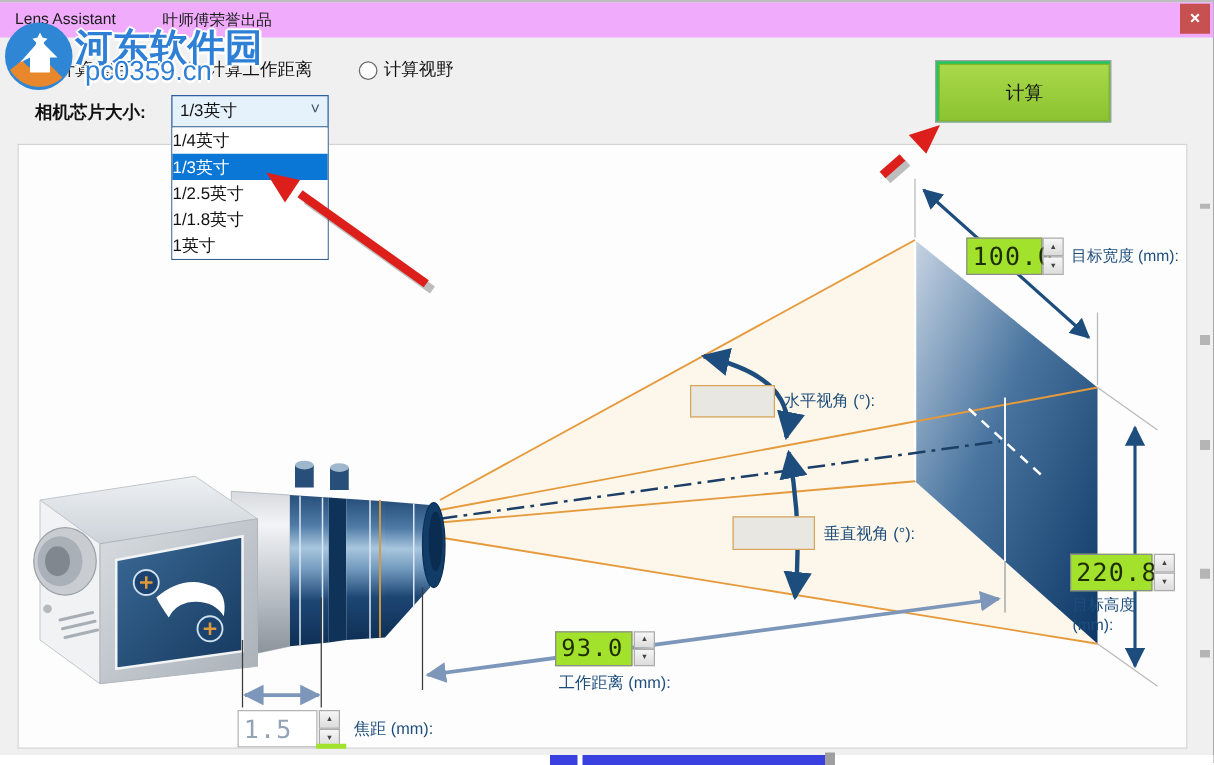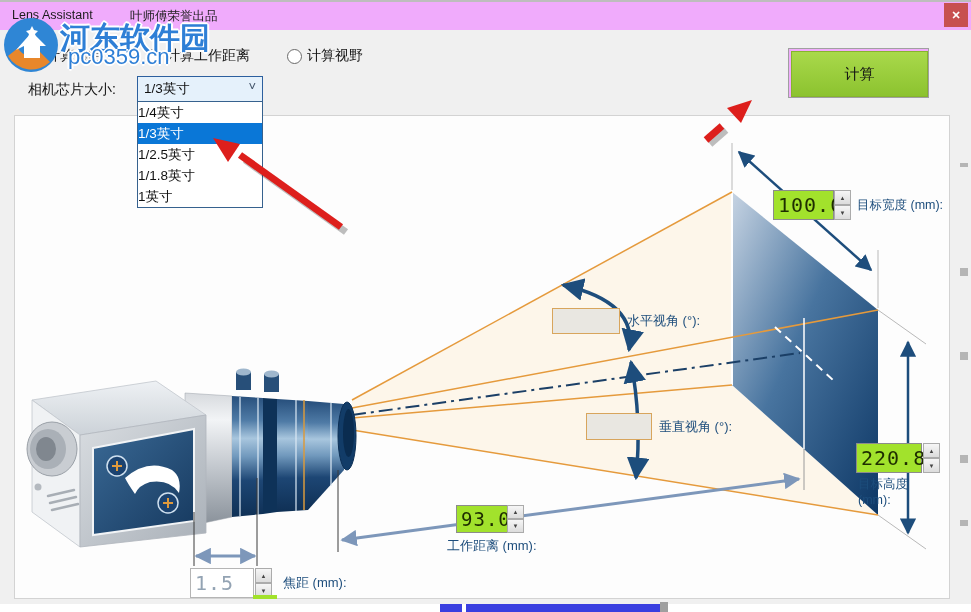--- a/index.html
+++ b/index.html
@@ -10,30 +10,30 @@
   .top-strip{left:0;top:0;width:971px;height:2px;background:#bdbdbd;}
   .title-bar{left:0;top:2px;width:971px;height:28px;background:#f0abfc;}
   .win-title{left:12px;top:6px;font-size:12.5px;color:#1c1c1c;}
   .win-credit{left:130px;top:6px;font-size:12.5px;color:#1c1c1c;}
   .close-btn{left:944px;top:1px;width:24px;height:24px;background:#c75050;color:#fff;
              font-size:11px;font-weight:bold;text-align:center;line-height:24px;cursor:pointer;}
   
   .radio{width:13px;height:13px;border:1px solid #6a6a6a;border-radius:50%;background:#fff;}
   .radio .dot{position:absolute;left:3px;top:3px;width:5px;height:5px;border-radius:50%;background:#3b3b3b;}
   .radio-label{font-size:14px;color:#111;}
-  .chip-label{left:28px;top:81px;font-size:14px;color:#111;}
+  .chip-label{left:28px;top:81px;font-size:14px;color:#111;font-weight:bold;}
   .combo{left:137px;top:76px;width:124px;height:24px;background:#e5f1fb;border:1px solid #2c5f9e;}
   .combo-value{position:absolute;left:6px;top:3px;font-size:13.5px;color:#111;}
   .combo-chevron{position:absolute;right:6px;top:2px;font-size:13px;color:#43546a;}
   .dropdown{left:137px;top:101px;width:124px;background:#ffffff;border:1px solid #36618e;z-index:30;}
   .dd-item{height:21px;line-height:21px;padding-left:0;font-size:13.5px;color:#111;background:#fff;}
   .dd-item.selected{background:#0a77d7;color:#fff;}
   
-  .calc-btn{left:748px;top:48px;width:141px;height:50px;border:1px solid #a0a0a0;background:#f0abfc;
-            padding:2px;box-sizing:border-box;z-index:12;margin-left:40px;}
+  .calc-btn{left:748px;top:48px;width:141px;height:50px;border:1px solid #a0a0a0;background:#22c55e;
+            padding:2px;box-sizing:border-box;z-index:12;}
   .calc-btn .inner{width:100%;height:100%;background:linear-gradient(#a9d94b,#8cc32f);
             border:1px solid #86b52c;display:flex;align-items:center;justify-content:center;
             font-size:15px;color:#141414;}
   
   .panel{left:14px;top:115px;width:934px;height:482px;background:#fdfdfd;border:1px solid #d3d3d3;z-index:1;}
   
   .num-input{box-sizing:border-box;z-index:10;font-family:"DejaVu Sans Mono",monospace;
              letter-spacing:1px;padding-left:4px;}
   .green-in{background:#a2e22c;border:1px solid #8c8c8c;color:#1e2d00;}
   .white-in{background:#ffffff;border:1px solid #b5b5b5;color:#93a3b3;}
@@ -240,21 +240,21 @@
   </div>
   <div class="abs dlabel" style="left:857px;top:197px;">目标宽度 (mm):</div>
 
   <div class="abs num-input green-in" style="left:856px;top:443px;width:66px;height:30px;font-size:20px;line-height:28px;">220.8</div>
   <div class="abs spinner" style="left:923px;top:443px;height:30px;">
     <div class="spin-btn">▲</div>
     <div class="spin-btn">▼</div>
   </div>
   <div class="abs dlabel" style="left:858px;top:477px;width:60px;line-height:1.25;">目标高度(mm):</div>
 
-  <div class="abs num-input green-in" style="left:444px;top:505px;width:62px;height:28px;font-size:19px;line-height:26px;margin-left:12px;">93.0</div>
+  <div class="abs num-input green-in" style="left:444px;top:505px;width:62px;height:28px;font-size:19px;line-height:26px;">93.0</div>
   <div class="abs spinner" style="left:507px;top:505px;height:28px;">
     <div class="spin-btn">▲</div>
     <div class="spin-btn">▼</div>
   </div>
   <div class="abs dlabel" style="left:447px;top:537px;font-size:13px;">工作距离 (mm):</div>
 
   <div class="abs num-input white-in" style="left:190px;top:568px;width:64px;height:30px;font-size:20px;line-height:28px;">1.5</div>
   <div class="abs spinner" style="left:255px;top:568px;height:30px;">
     <div class="spin-btn">▲</div>
     <div class="spin-btn">▼</div>

